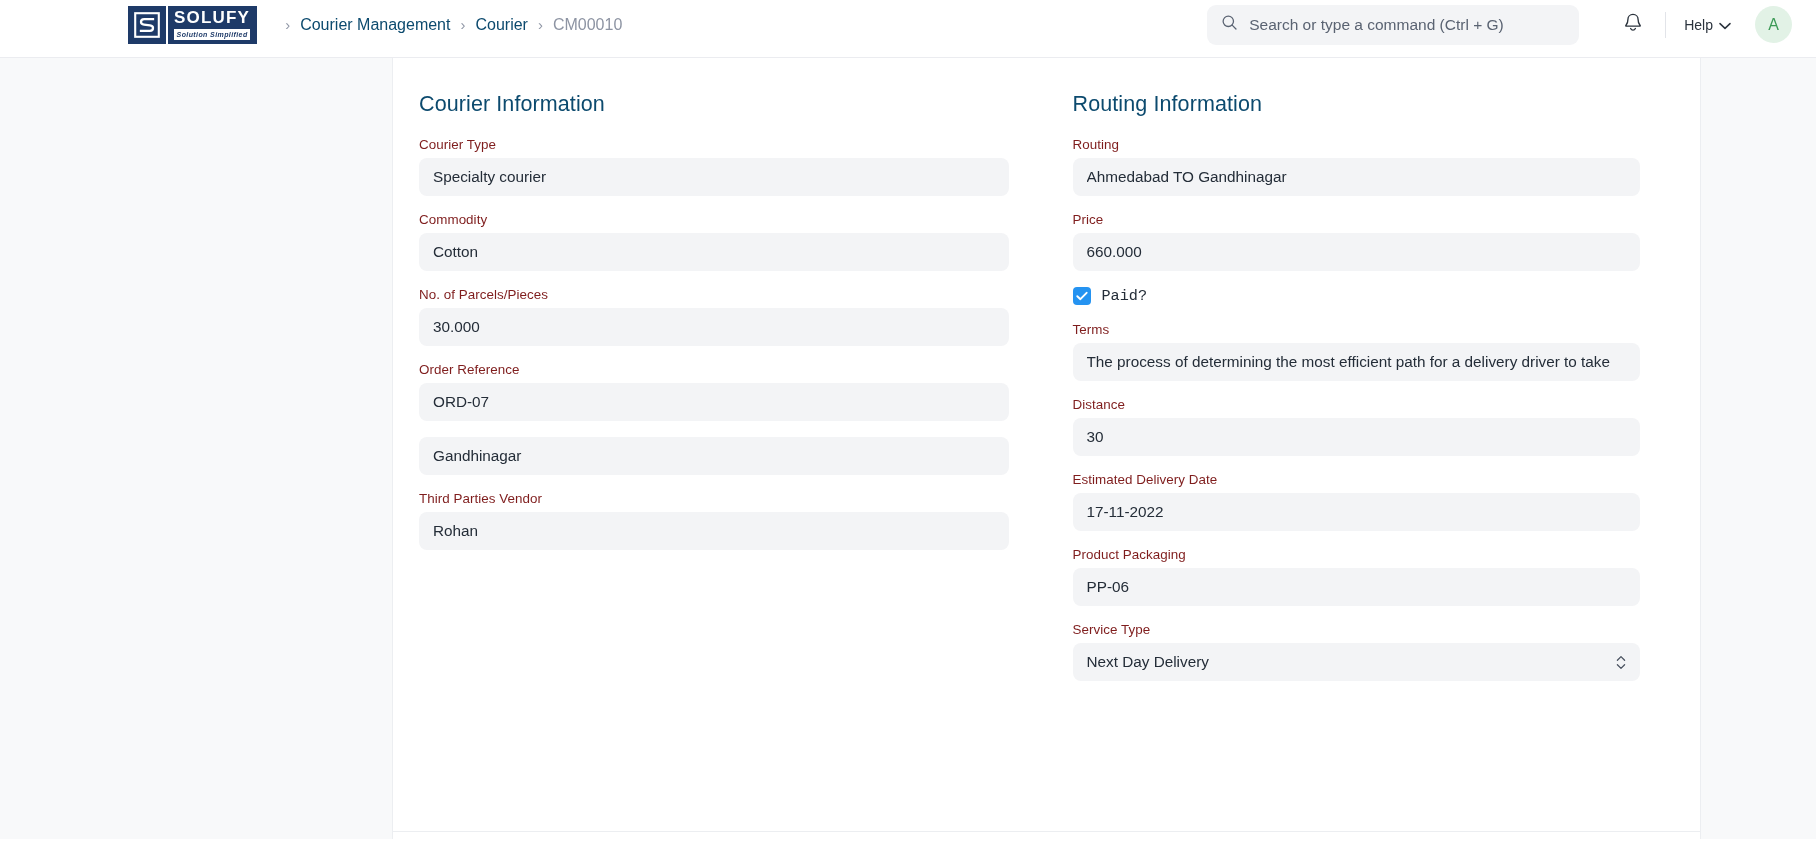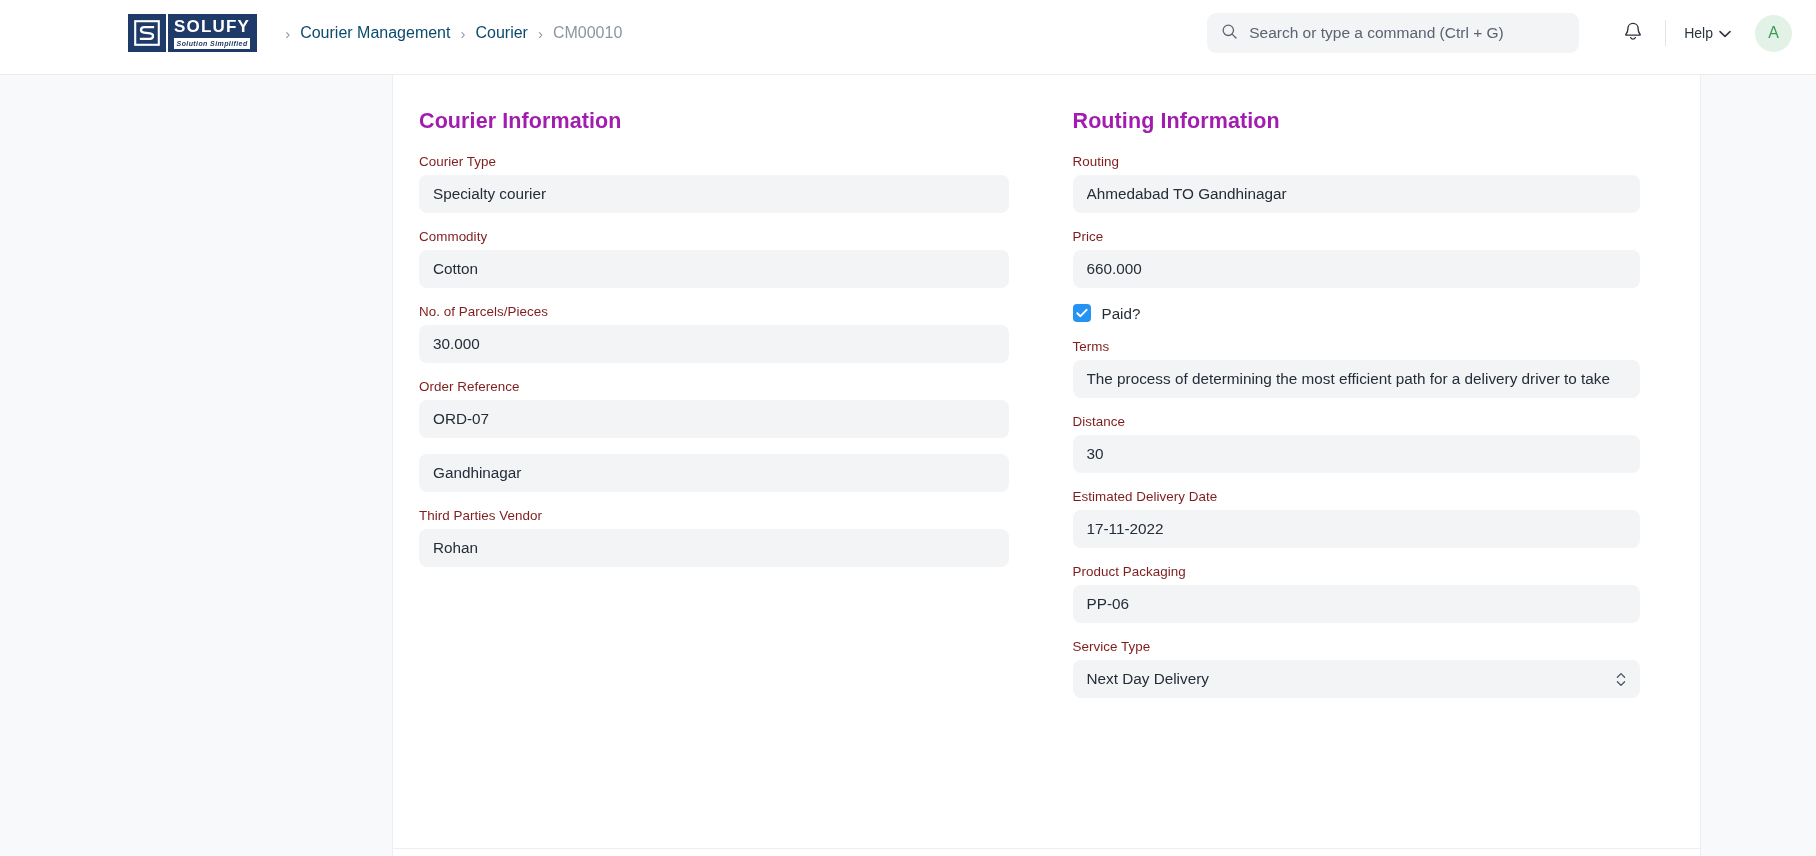--- a/index.html
+++ b/index.html
@@ -10,21 +10,21 @@
     height: 856px;
     overflow: hidden;
     background: #ffffff;
     font-family: "Liberation Sans", sans-serif;
     -webkit-font-smoothing: antialiased;
   }
 
   
   .topbar {
     position: relative;
-    height: 75px;
+    height: 58px;
     background: #ffffff;
     border-bottom: 1px solid #ebecf0;
     display: flex;
     align-items: center;
     padding: 0 24px 8px 128px;
   }
 
   .logo-wrap {
     display: flex;
     align-items: center;
@@ -180,22 +180,22 @@
 
   .col {
     flex: 1 1 50%;
     padding: 0 38px 0 26px;
     min-width: 0;
   }
   .col.right { padding: 0 60px 0 26px; }
 
   .section-title {
     font-size: 21.5px;
-    color: #a21caf;
-    font-weight: bold;
+    color: #0c4a6e;
+    font-weight: normal;
     margin-bottom: 20px;
     letter-spacing: 0.1px;
   }
 
   .field { margin-bottom: 16px; }
   .field-label {
     display: block;
     font-size: 13.4px;
     color: #7f1d1d;
     margin-bottom: 6px;
@@ -234,20 +234,21 @@
     flex: 0 0 auto;
     margin-left: 10px;
   }
 
   .check-row {
     display: flex;
     align-items: center;
     gap: 11px;
     margin-bottom: 17px;
     margin-top: 2px;
+    font-family: Liberation Mono, monospace;
   }
   .checkbox {
     width: 18px;
     height: 18px;
     border-radius: 4px;
     background: #2593f1;
     display: flex;
     align-items: center;
     justify-content: center;
     cursor: pointer;

